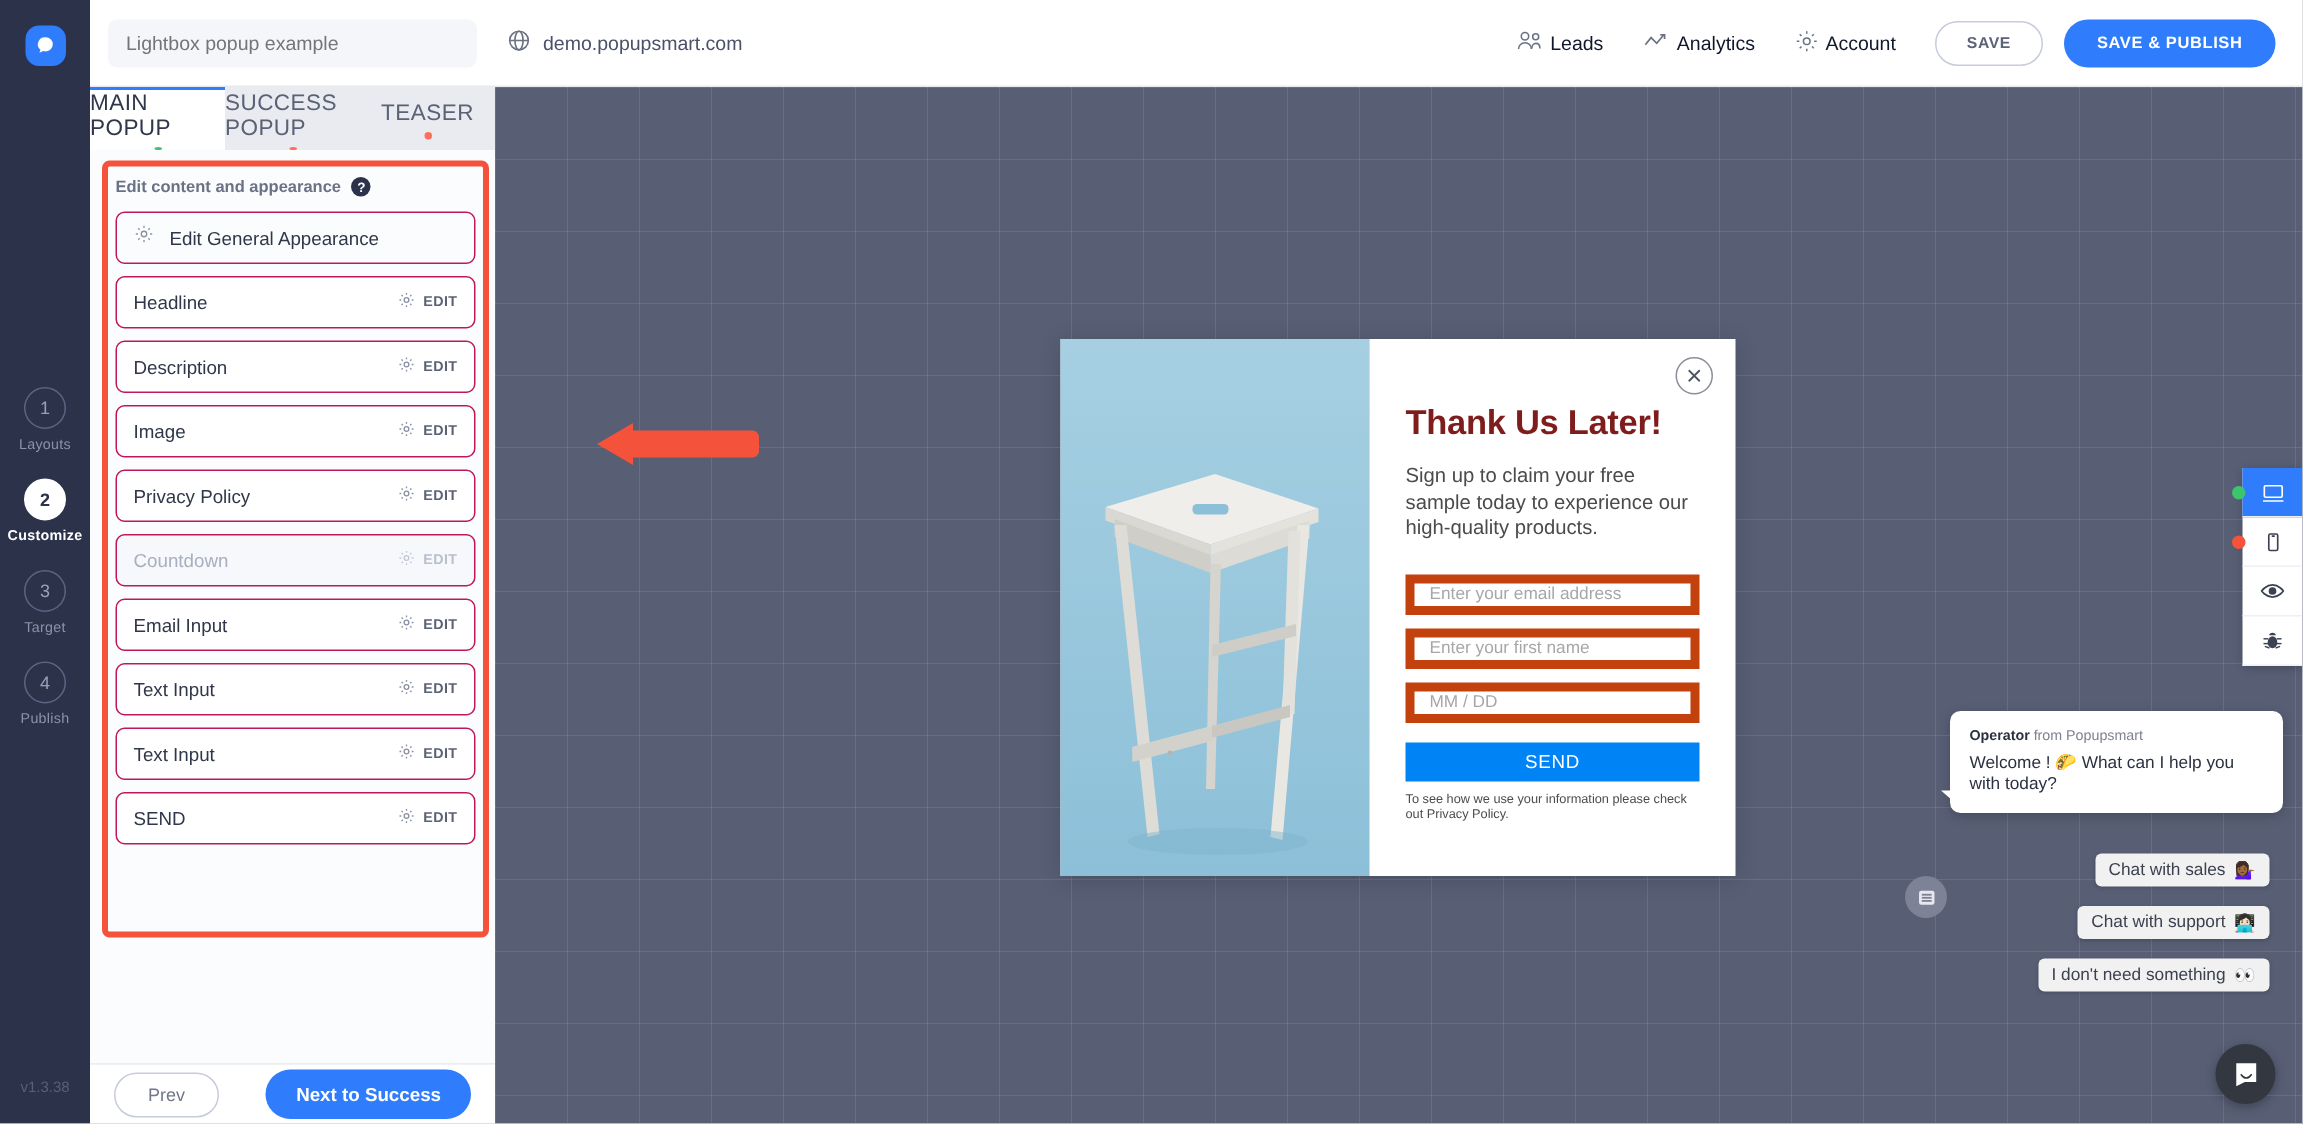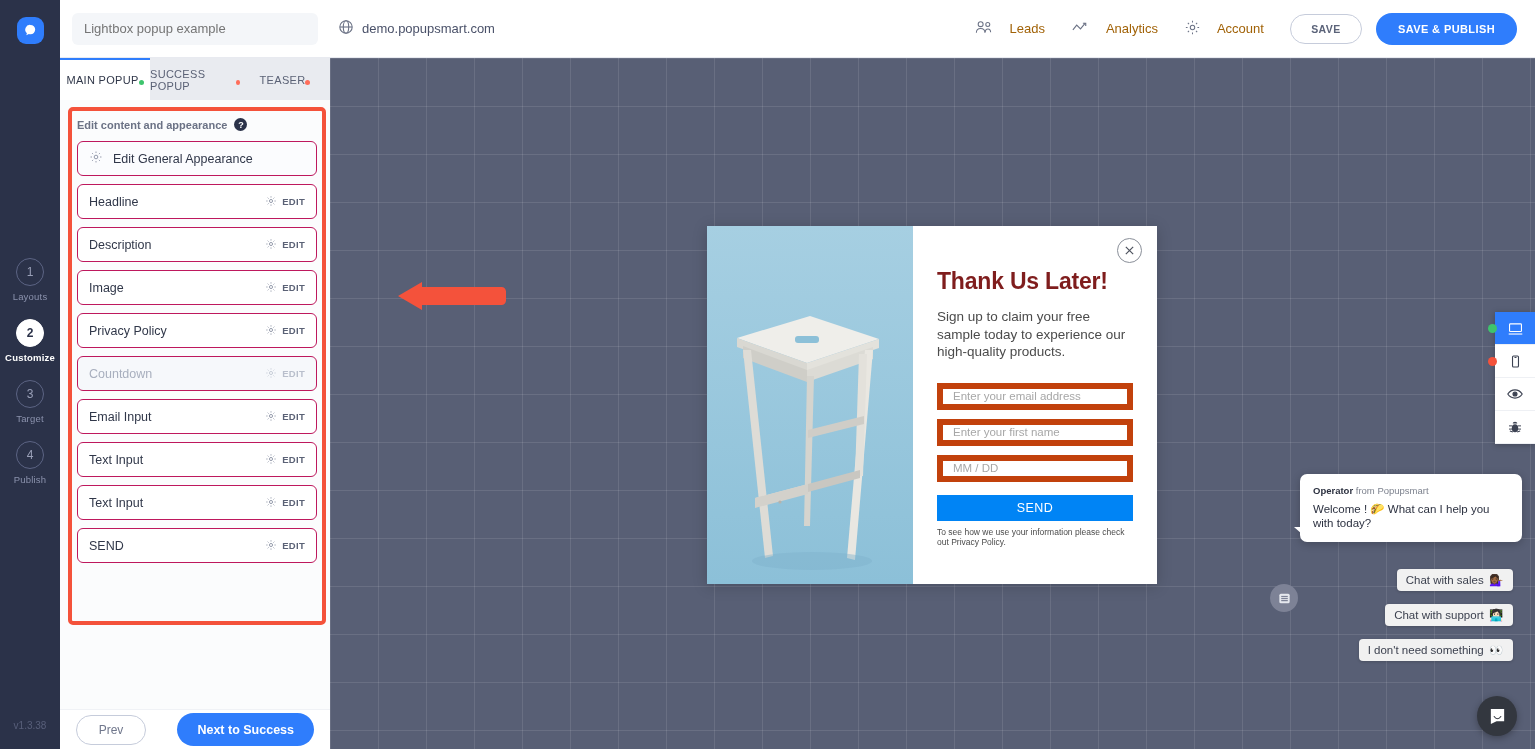--- a/index.html
+++ b/index.html
@@ -51,44 +51,44 @@
     width: 246px; height: 32px; border-radius: 6px; background: #f4f6f9;
     border: none; padding: 0 12px; font-size: 13px; color: #8c93a6;
     font-family: "Liberation Sans", sans-serif;
   }
   .domain {
     display: flex; align-items: center; gap: 8px; margin-left: 20px;
     font-size: 13px; color: #4a5169;
   }
   .topbar-spacer { flex: 1; }
   .top-link {
-    display: flex; align-items: center; gap: 16px; margin-right: 26px;
-    font-size: 13px; color: #a16207; cursor: pointer;
+    display: flex; align-items: center; gap: 4px; margin-right: 26px;
+    font-size: 13px; color: #0f172a; cursor: pointer;
   }
   .btn-save {
     width: 72px; height: 30px; border-radius: 15px; border: 1px solid #c6ccdb;
     background: #fff; color: #5c6versus; color:#5b6379;
     font-size: 10.5px; font-weight: bold; letter-spacing: .4px;
     display: flex; align-items: center; justify-content: center; cursor: pointer;
   }
   .btn-publish {
     margin-left: 14px; height: 32px; padding: 0 22px; border-radius: 16px;
     background: #2f7dfc; color: #fff; font-size: 11px; font-weight: bold;
     letter-spacing: .4px; display: flex; align-items: center; justify-content: center;
     cursor: pointer;
   }
 
   
   .tabs {
     position: absolute; left: 60px; top: 58px; width: 270px; height: 42px;
     display: flex; background: #fff;
   }
   .tab {
-    flex: 1; display: flex; flex-direction: row; align-items: center;
-    justify-content: center; font-size: 11px; letter-spacing: .3px;
+    flex: 1; display: flex; flex-direction: column; align-items: center;
+    justify-content: center; font-size: 15px; letter-spacing: .3px;
     color: #5b6276; background: #e9ebf0; cursor: pointer; position: relative;
     padding-top: 2px;
   }
   .tab.active { background: #fff; color: #303749; border-top: 2px solid #2f7dfc; padding-top:0; }
   .tab .dot { width: 5px; height: 5px; border-radius: 50%; margin-top: 4px; background: #ff6d5a; }
   .tab.active .dot { background: #3ec46d; }
 
   
   .panel {
     position: absolute; left: 60px; top: 100px; width: 270px; height: 609px;

